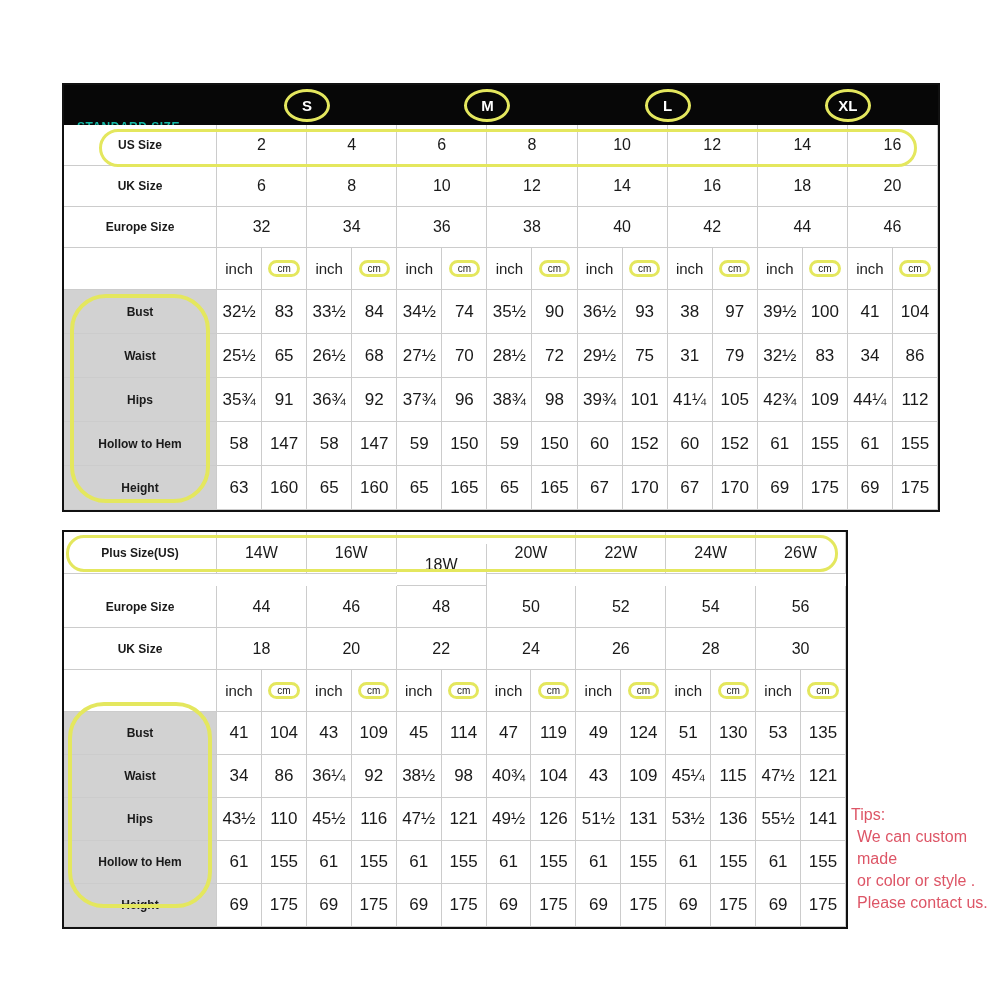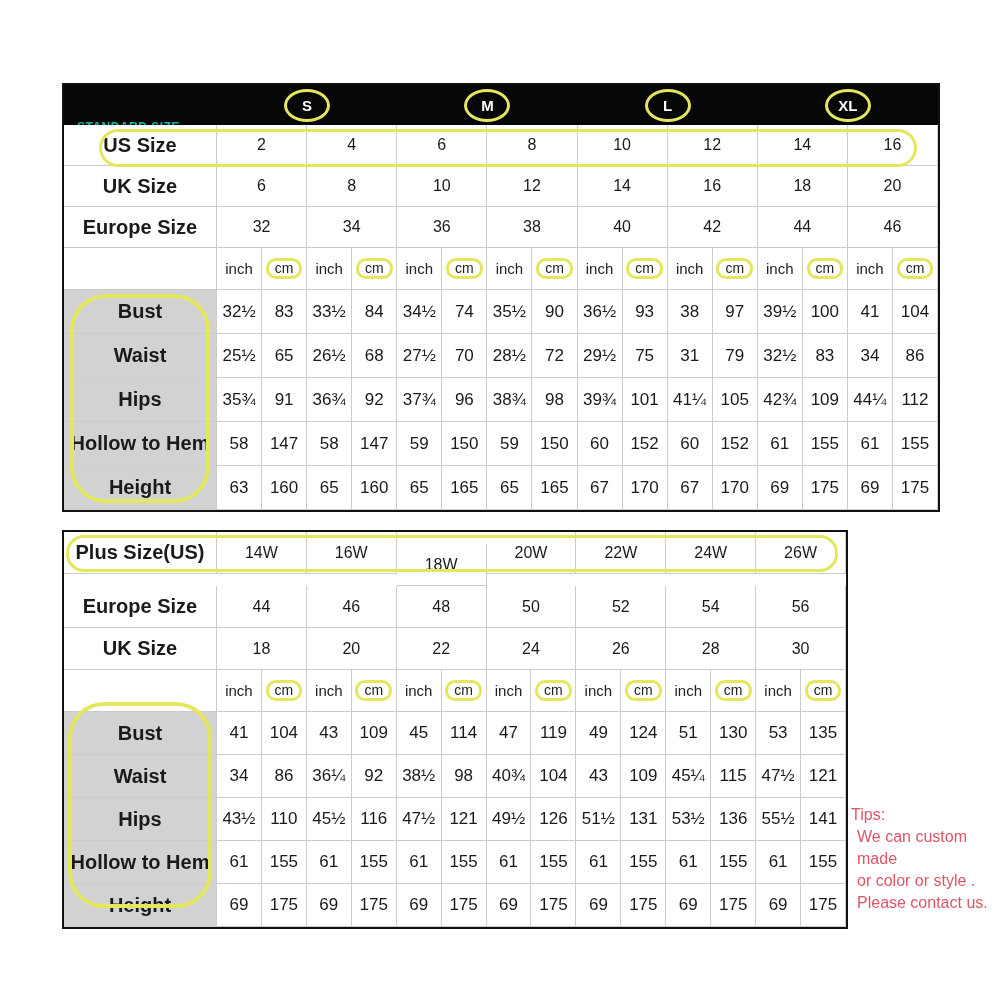--- a/index.html
+++ b/index.html
@@ -59,33 +59,33 @@
     display: flex; align-items: center; justify-content: center;
     border-right: 1px solid var(--line);
     border-bottom: 1px solid var(--line);
     background: #fff;
     font-size: 17px;
     white-space: nowrap;
   }
   .cell:nth-child(0) { border-left: none; }
   .label-cell {
     font-weight: bold;
-    font-size: 20px;
+    font-size: 12px;
     justify-content: center;
   }
   .size-row-cell { height: 41px; }
   .plus-table .size-row-cell { height: 42px; }
   .size-val { font-size: 16px; }
   .unit-cell { height: 42px; font-size: 15px; color: #222; }
   .cm-box {
     display: inline-flex; align-items: center; justify-content: center;
     border: 3px solid var(--yellow);
     border-radius: 10px;
     padding: 0 6px;
-    font-size: 14px;
+    font-size: 10px;
     line-height: 1.1;
   }
   .measure-cell { height: 44px; }
   .plus-table .measure-cell { height: 43px; }
   .measure-label { background: var(--gray); text-align: center; }
 
   
   .hl {
     position: absolute;
     border: 3px solid var(--yellow);

